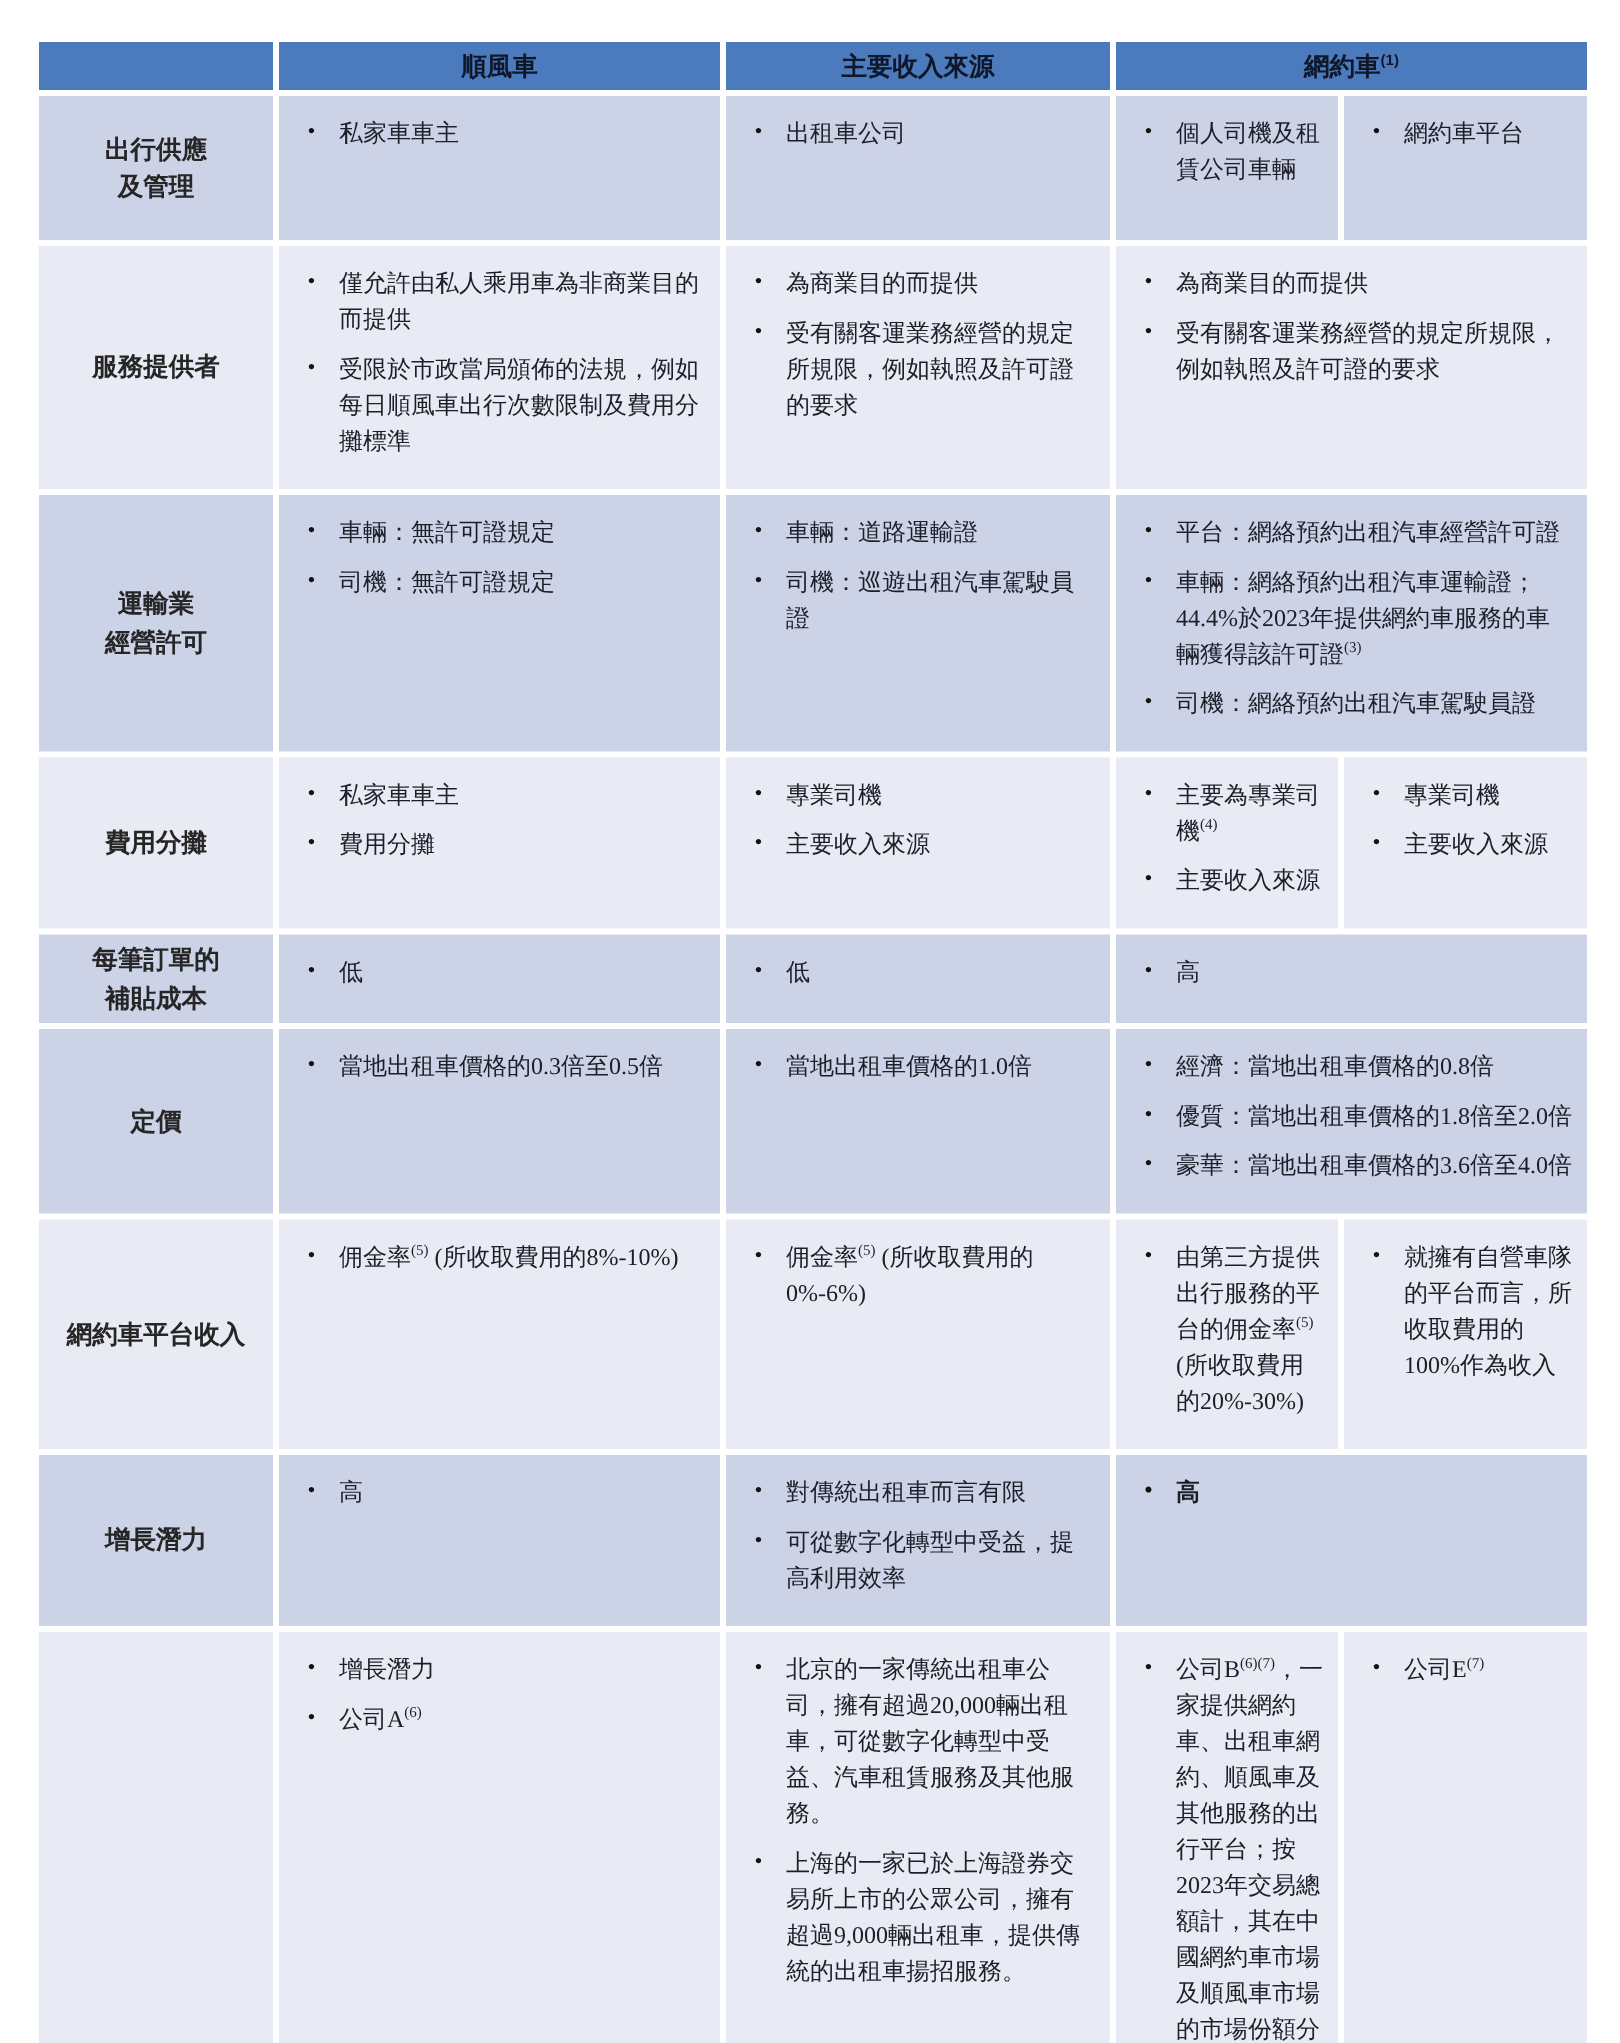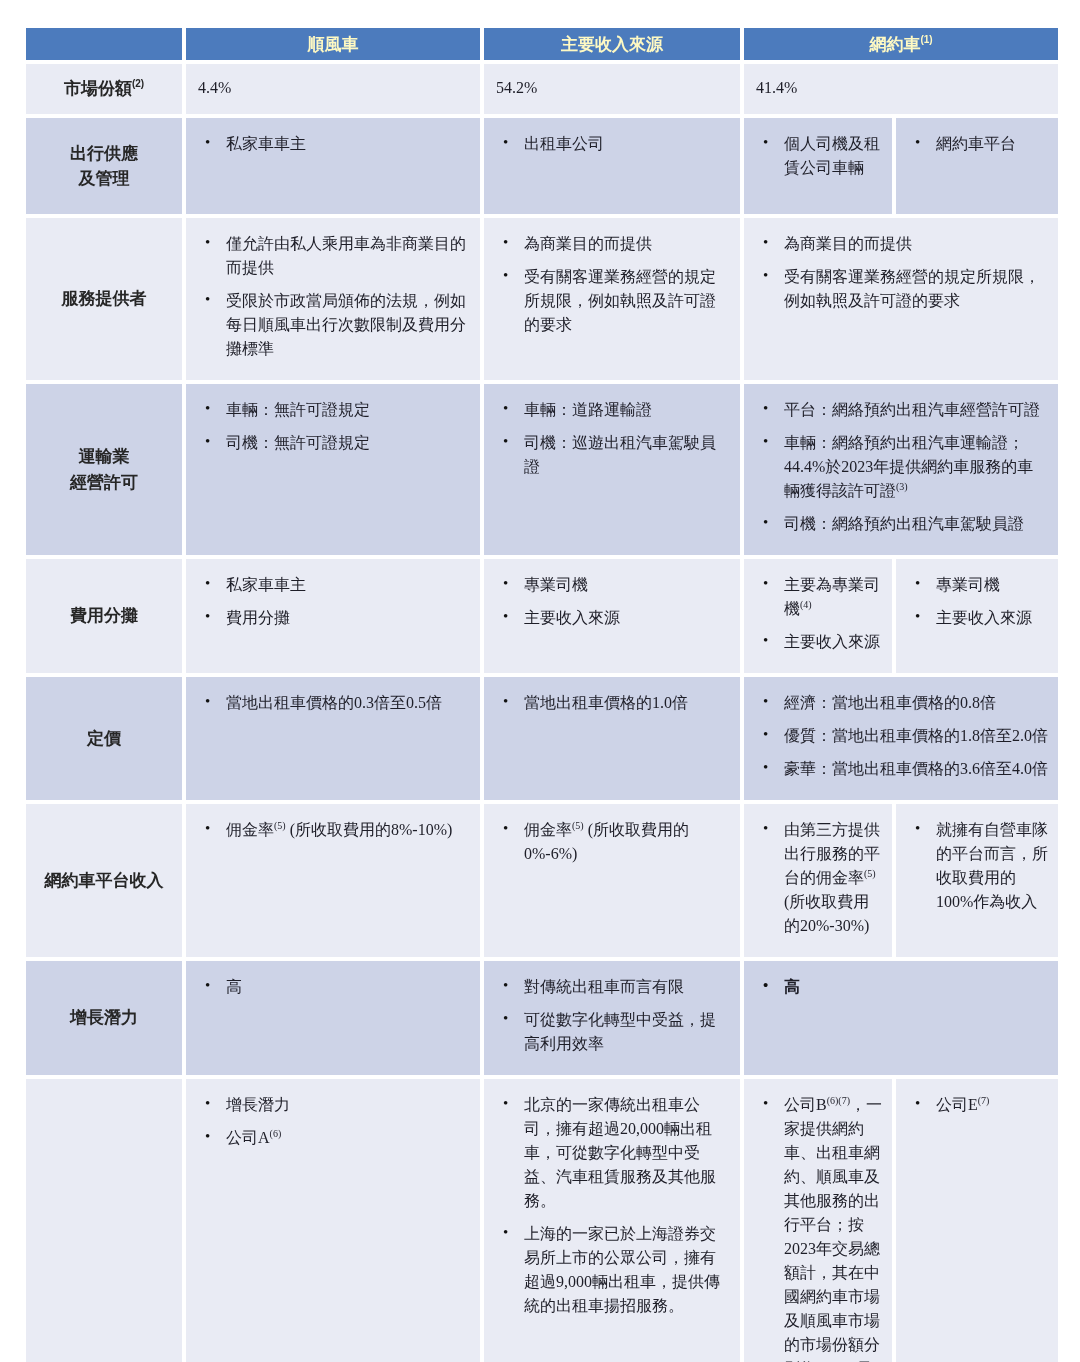--- a/index.html
+++ b/index.html
@@ -13,21 +13,21 @@
   table.cmp{
     border-collapse:separate;
     border-spacing:4px;
     table-layout:fixed;
     width:1040px;
   }
   th,td{box-sizing:border-box;padding:0;}
   
   .hd{
     background:#4C7BBD;
-    color:#fef9c3;
+    color:#0f172a;
     font-family:"Liberation Sans",sans-serif;
     font-weight:bold;
     font-size:17px;
     text-align:center;
     vertical-align:middle;
     height:32px;
     padding:3px 4px;
   }
   
   .rl{
@@ -79,26 +79,20 @@
   <thead>
     <tr>
       <th class="hd"></th>
       <th class="hd"><span>順風車</span></th>
       <th class="hd"><span>主要收入來源</span></th>
       <th class="hd" colspan="2"><span>網約車</span><sup>(1)</sup></th>
     </tr>
   </thead>
   <tbody>
 
-    <tr class="light r0">
-      <th class="rl"><span>市場份額</span><sup>(2)</sup></th>
-      <td class="plain"><span>4.4%</span></td>
-      <td class="plain"><span>54.2%</span></td>
-      <td class="plain" colspan="2"><span>41.4%</span></td>
-    </tr>
 
     <tr class="dark r1">
       <th class="rl">
             <div>出行供應</div>
             <div>及管理</div>
           </th>
       <td class="dc">
             <ul class="bl">
         <li><span>私家車車主</span></li>
       </ul>
@@ -189,20 +183,41 @@
       </ul>
           </td>
       <td class="dc">
             <ul class="bl">
         <li><span>專業司機</span></li>
         <li><span>主要收入來源</span></li>
       </ul>
           </td>
     </tr>
 
+    <tr class="dark r5">
+      <th class="rl">
+            <div>每筆訂單的</div>
+            <div>補貼成本</div>
+          </th>
+      <td class="dc">
+            <ul class="bl">
+        <li><span>低</span></li>
+      </ul>
+          </td>
+      <td class="dc">
+            <ul class="bl">
+        <li><span>低</span></li>
+      </ul>
+          </td>
+      <td class="dc" colspan="2">
+            <ul class="bl">
+        <li><span>高</span></li>
+      </ul>
+          </td>
+    </tr>
 
 
     <tr class="dark r7">
       <th class="rl"><span>定價</span></th>
       <td class="dc">
             <ul class="bl">
         <li><span>當地出租車價格的0.3倍至0.5倍</span></li>
       </ul>
           </td>
       <td class="dc">

